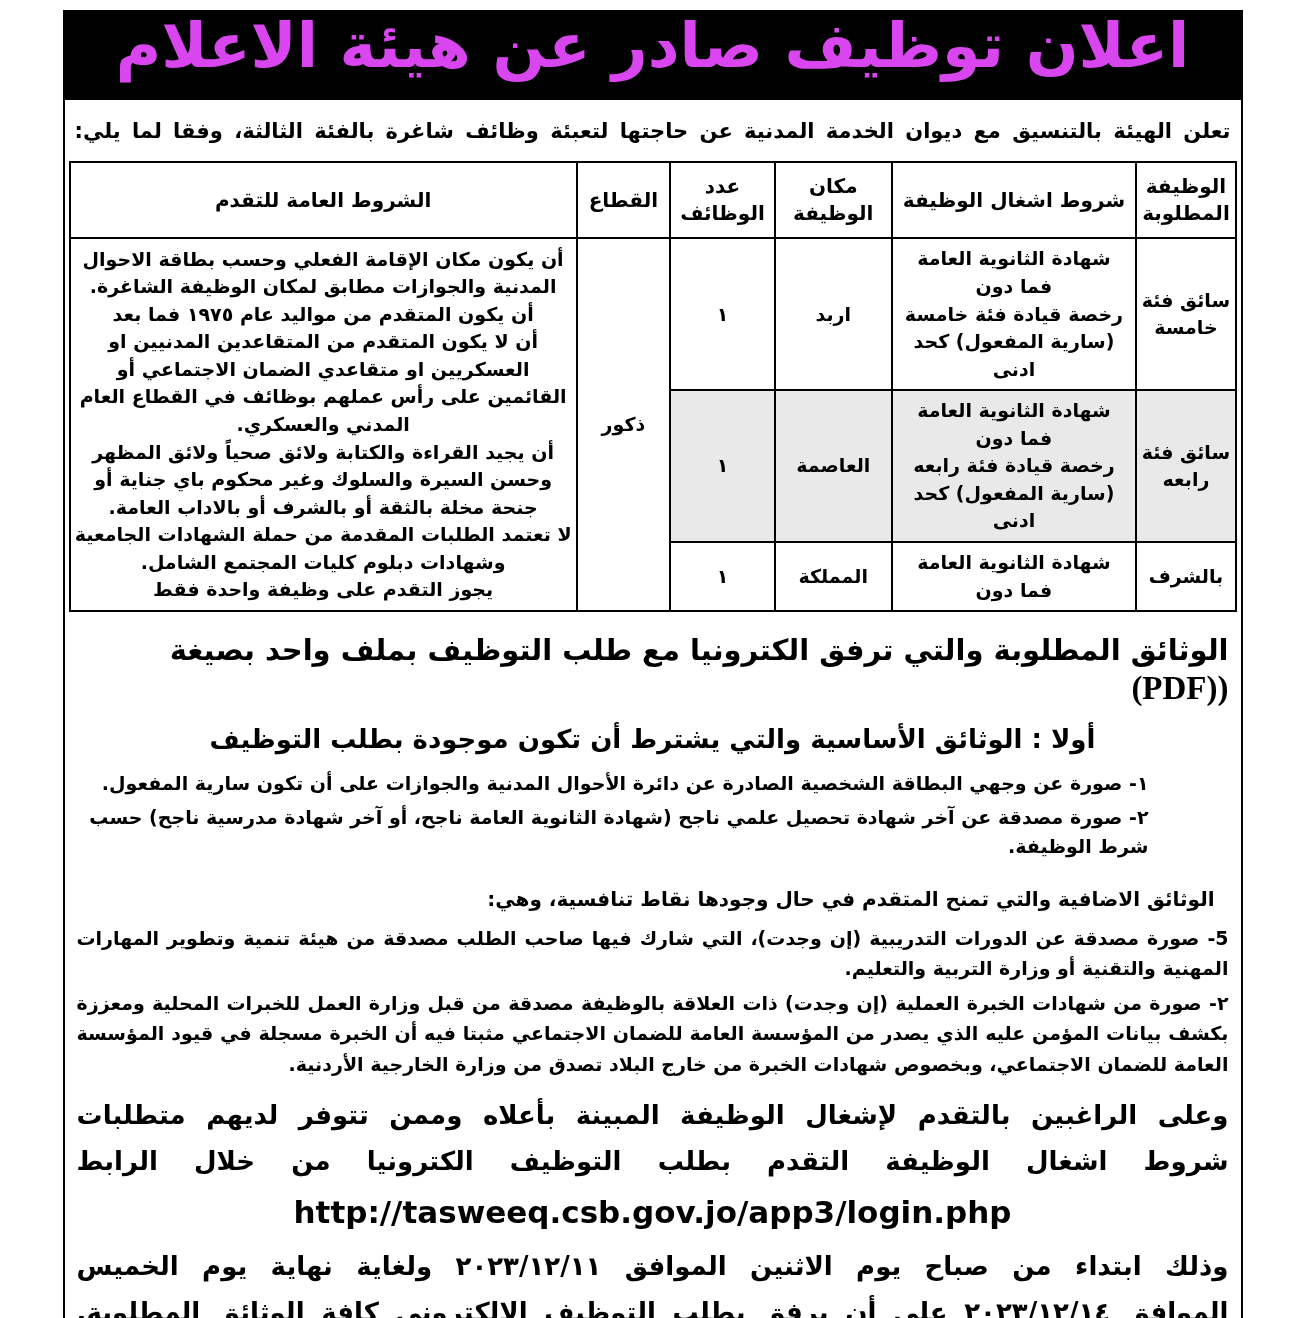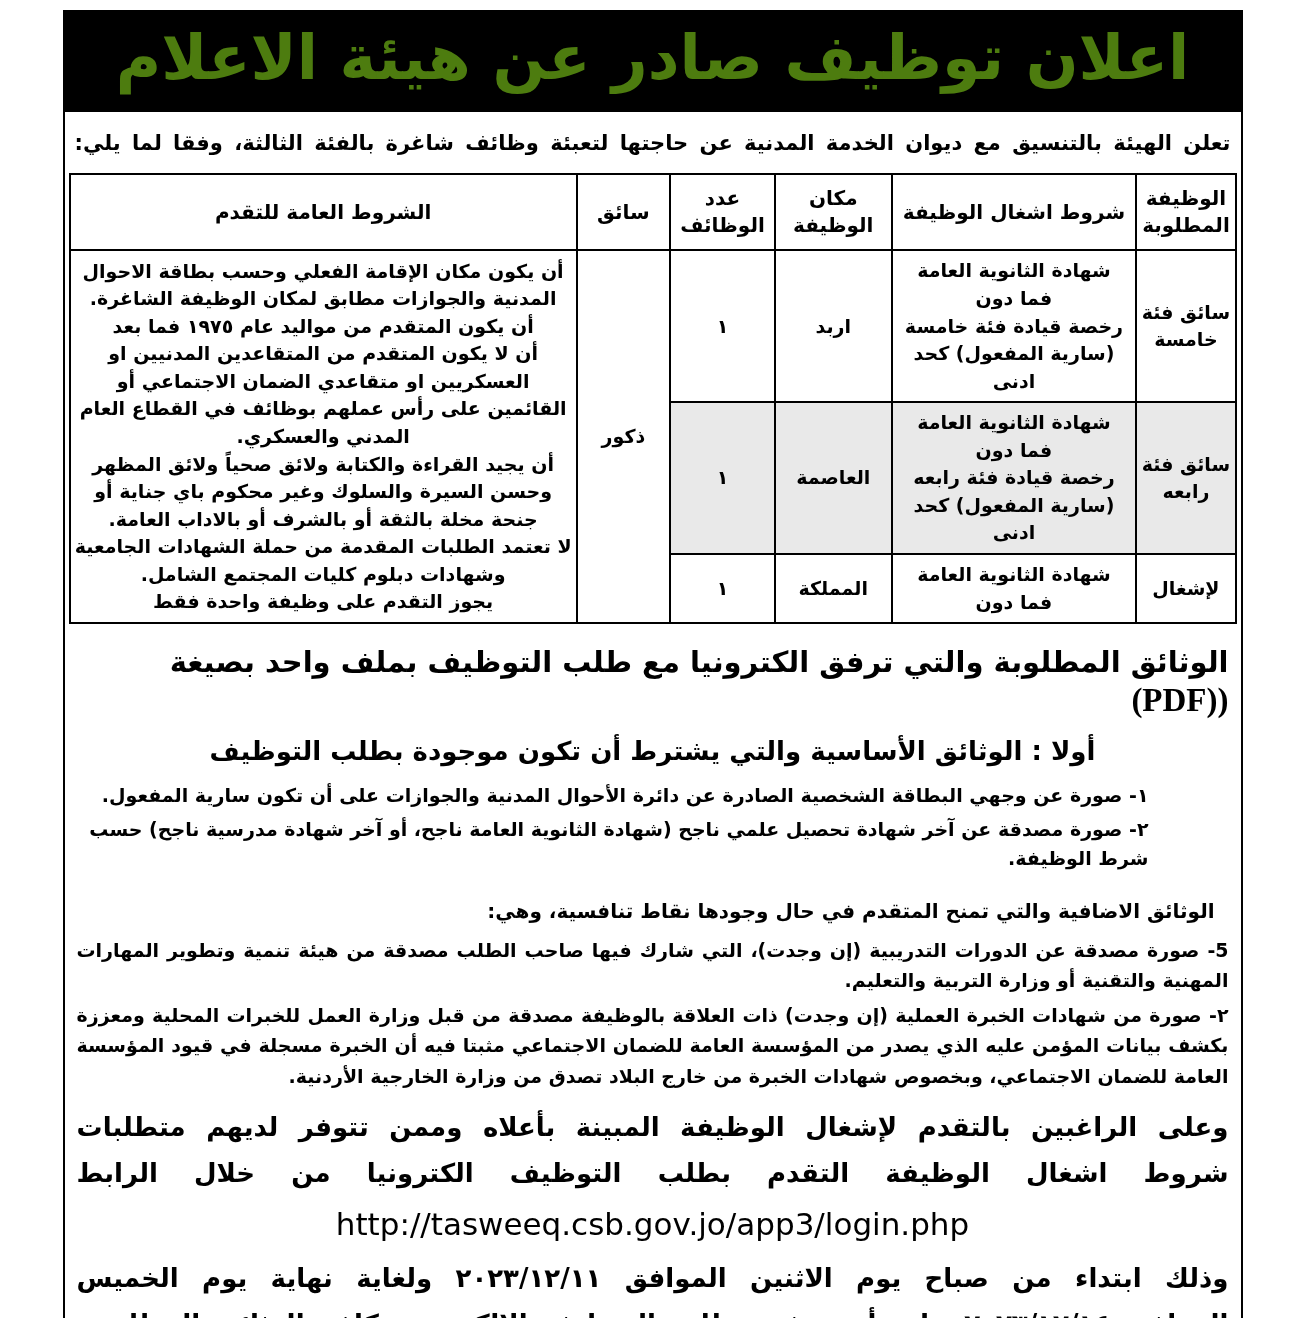--- a/index.html
+++ b/index.html
@@ -18,23 +18,23 @@
     margin: 10px auto 0 auto;
     border-left: 2px solid #000;
     border-right: 2px solid #000;
     min-height: 1300px;
     box-sizing: border-box;
     display: flex;
     flex-direction: column;
   }
   .banner {
     background: #000;
-    color: #4d7c0f;
-    text-align: center;
-    padding: 14px 10px 20px 10px;
+    color: #d946ef;
+    text-align: center;
+    padding: 2px 10px 20px 10px;
     font-size: 62px;
     font-weight: bold;
     line-height: 1.1;
     letter-spacing: 0;
   }
   .intro {
     font-size: 21px;
     font-weight: bold;
     padding: 18px 10px 12px 10px;
     text-align: justify;
@@ -124,21 +124,21 @@
     font-weight: bold;
     text-align: justify;
     text-align-last: justify;
     line-height: 1.75;
     margin: 14px 0 6px 0;
     word-spacing: 6px;
   }
   .url-line {
     text-align: center;
     font-size: 31px;
-    font-weight: normal;
+    font-weight: bold;
     direction: ltr;
     margin: 10px 0 8px 0;
     font-family: "DejaVu Sans", sans-serif;
   }
 </style>
 </head>
 <body>
 
 <div class="page">
 
@@ -156,21 +156,21 @@
       <col style="width:9%">
       <col style="width:8%">
       <col style="width:43.5%">
     </colgroup>
     <thead>
       <tr>
         <th>الوظيفة المطلوبة</th>
         <th>شروط اشغال الوظيفة</th>
         <th>مكان الوظيفة</th>
         <th>عدد الوظائف</th>
-        <th>سائق</th>
+        <th>القطاع</th>
         <th>الشروط العامة للتقدم</th>
       </tr>
     </thead>
     <tbody>
       <tr>
         <td>سائق فئة خامسة</td>
         <td class="cond-cell">شهادة الثانوية العامة
 فما دون
 رخصة قيادة فئة خامسة
 (سارية المفعول) كحد ادنى</td>
@@ -187,21 +187,21 @@
       <tr class="shaded">
         <td class="row-shade">سائق فئة رابعه</td>
         <td class="cond-cell row-shade">شهادة الثانوية العامة
 فما دون
 رخصة قيادة فئة رابعه
 (سارية المفعول) كحد ادنى</td>
         <td class="row-shade">العاصمة</td>
         <td class="row-shade">١</td>
       </tr>
       <tr>
-        <td>لإشغال</td>
+        <td>بالشرف</td>
         <td class="cond-cell">شهادة الثانوية العامة
 فما دون</td>
         <td>المملكة</td>
         <td>١</td>
       </tr>
     </tbody>
   </table>
 
   <div class="sections">
 

